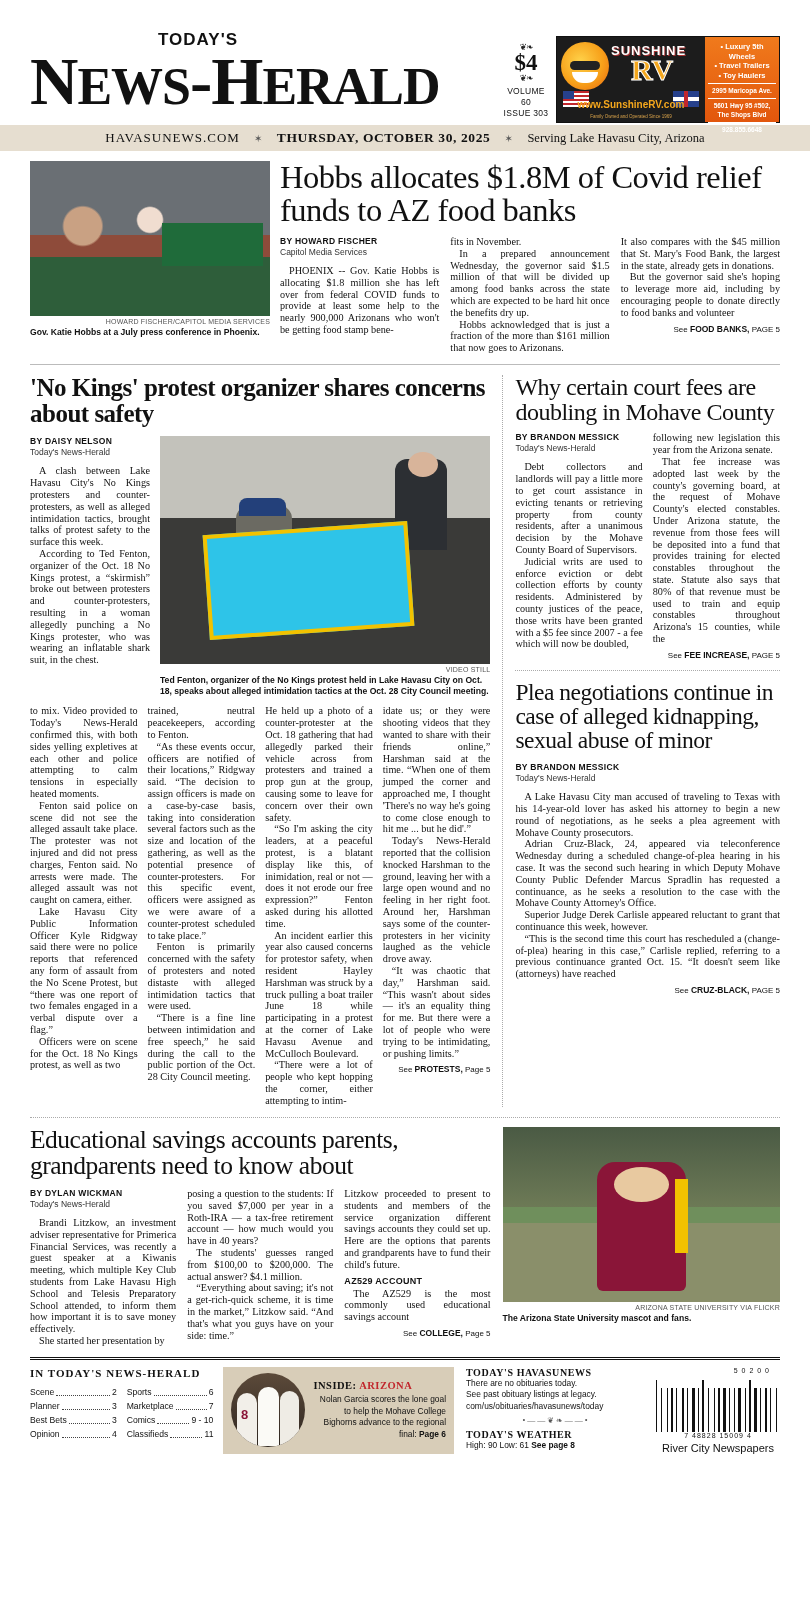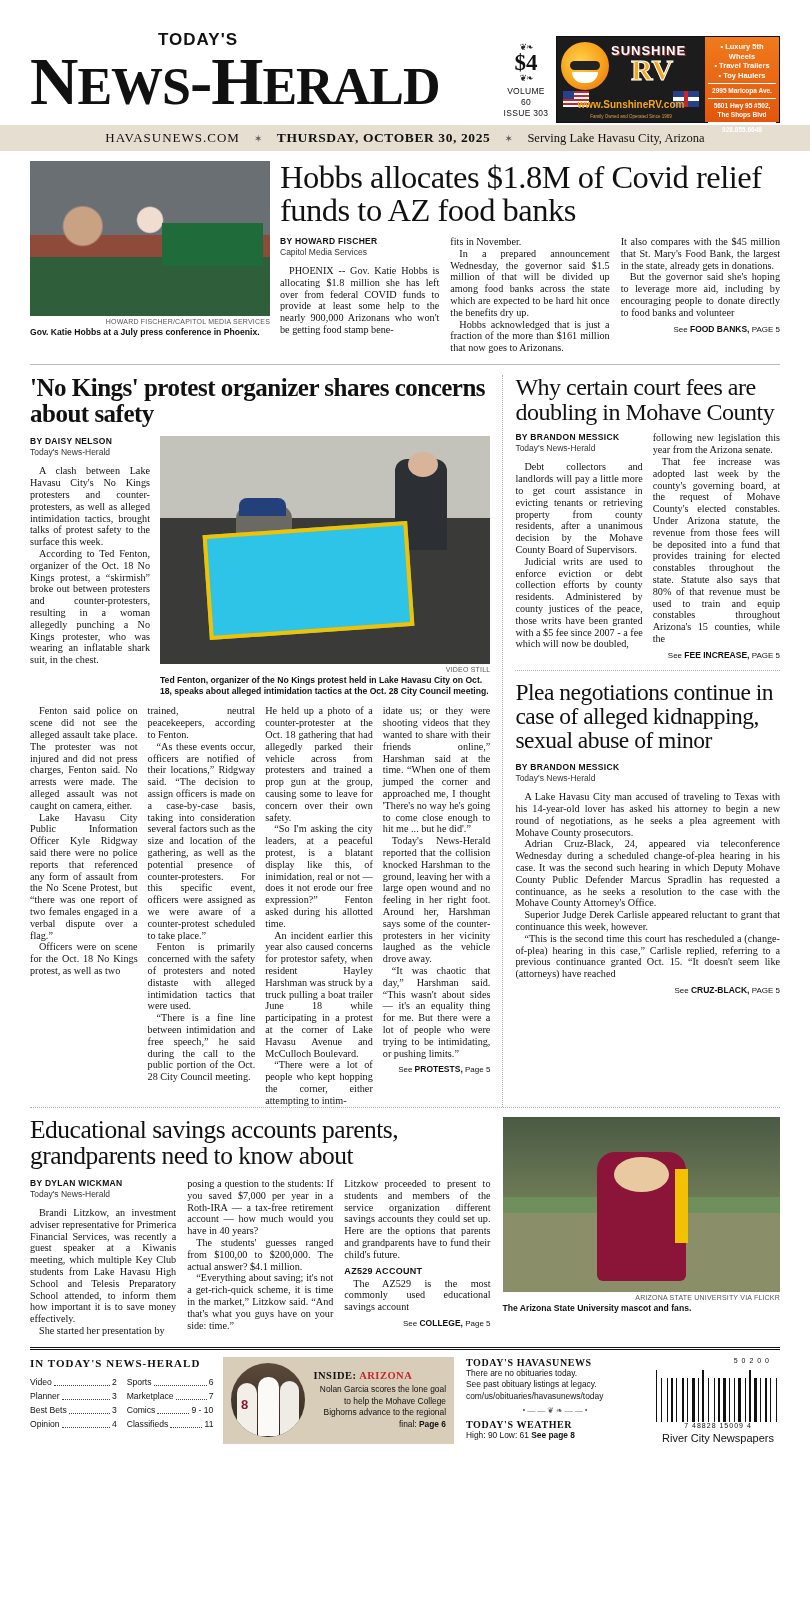--- a/index.html
+++ b/index.html
@@ -121,21 +121,21 @@
   .nk-cols { display:flex; gap:10px; margin-top:8px; }
   .nk-cols > div { flex:1; }
 
   .cf-hl { font-size:24px; }
   .cf-cols { display:flex; gap:10px; margin-top:8px; }
   .cf-cols > div { flex:1; }
   .plea-hl { font-size:23.5px; }
   .plea-body { margin-top:8px; }
 
   
-  .edu { display:flex; gap:12px; padding-top:9px; }
+  .edu { display:flex; gap:12px; margin-top:10px; padding-top:9px; }
   .edu-left { width:468px; }
   .edu-right { width:282px; }
   .edu-hl { font-size:25.5px; }
   .edu-cols { display:flex; gap:11px; margin-top:9px; }
   .edu-cols > div { flex:1; }
   .subhead { font-family:"Liberation Sans",sans-serif; font-weight:700; font-size:9px; margin:5px 0 2px; letter-spacing:.3px;}
   .ph-asu { height:175px; position:relative; background:linear-gradient(#6f8f5c 0 55%, #8a8f6a 55% 100%); overflow:hidden;}
   .ph-asu .crowd{position:absolute;left:0;top:0;width:100%;height:46%;background:linear-gradient(#4a5a44,#6d7a56);}
   .ph-asu .sparky{position:absolute;left:34%;top:20%;width:32%;height:74%;background:#8a1538;border-radius:18px 18px 6px 6px;}
   .ph-asu .face{position:absolute;left:40%;top:23%;width:20%;height:20%;background:#e8c9a0;border-radius:50%;}
@@ -282,20 +282,21 @@
             <div class="frame"></div>
           </div>
           <div class="cred">VIDEO STILL</div>
           <div class="capt">Ted Fenton, organizer of the No Kings protest held in Lake Havasu City on Oct. 18, speaks about alleged intimidation tactics at the Oct. 28 City Council meeting.</div>
         </div>
       </div>
 
       <div class="nk-cols">
         <div>
           <div class="body">
+            <p style="text-indent:0">to mix. Video provided to Today's News-Herald confirmed this, with both sides yelling expletives at each other and police attempting to calm tensions in especially heated moments.</p>
             <p>Fenton said police on scene did not see the alleged assault take place. The protester was not injured and did not press charges, Fenton said. No arrests were made. The alleged assault was not caught on camera, either.</p>
             <p>Lake Havasu City Public Information Officer Kyle Ridgway said there were no police reports that referenced any form of assault from the No Scene Protest, but “there was one report of two females engaged in a verbal dispute over a flag.”</p>
             <p>Officers were on scene for the Oct. 18 No Kings protest, as well as two</p>
           </div>
         </div>
         <div>
           <div class="body">
             <p style="text-indent:0">trained, neutral peacekeepers, according to Fenton.</p>
             <p>“As these events occur, officers are notified of their locations,” Ridgway said. “The decision to assign officers is made on a case-by-case basis, taking into consideration several factors such as the size and location of the gathering, as well as the potential presence of counter-protesters. For this specific event, officers were assigned as we were aware of a counter-protest scheduled to take place.”</p>
             <p>Fenton is primarily concerned with the safety of protesters and noted distaste with alleged intimidation tactics that were used.</p>
@@ -416,21 +417,21 @@
       <div class="capt">The Arizona State University mascot and fans.</div>
     </div>
   </div>
 
   <div class="footer">
     <div class="idx">
       <div class="idx-title">IN TODAY'S NEWS-HERALD</div>
       <div class="idx-cols">
         <div class="idx-col">
           <div class="idx-row">
-              <span class="nm">Video</span>
+              <span class="nm">Scene</span>
               <span class="dots"></span>
               <span>2</span>
             </div>
           <div class="idx-row">
               <span class="nm">Planner</span>
               <span class="dots"></span>
               <span>3</span>
             </div>
           <div class="idx-row">
               <span class="nm">Best Bets</span>

